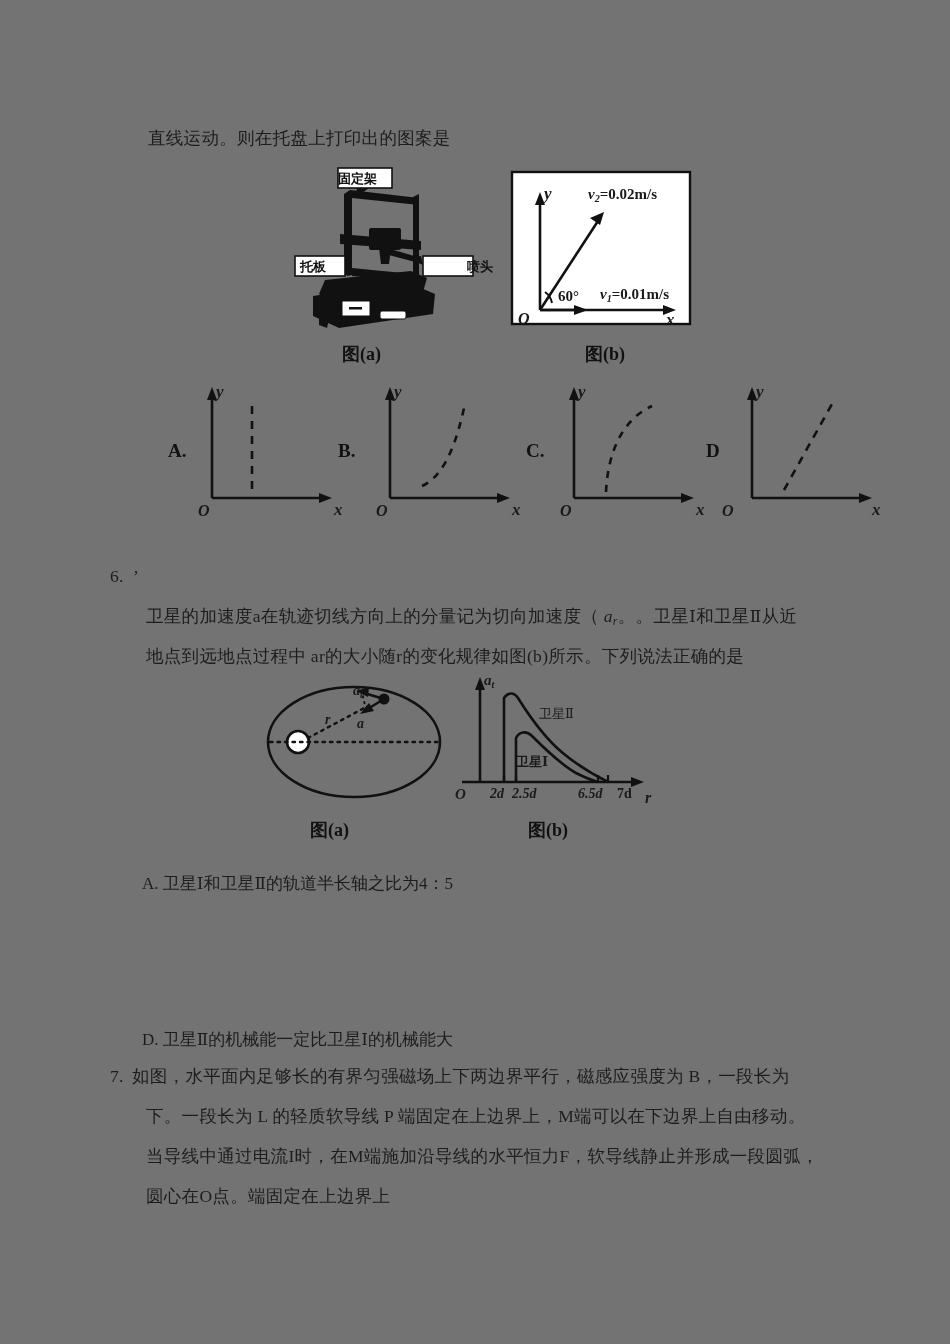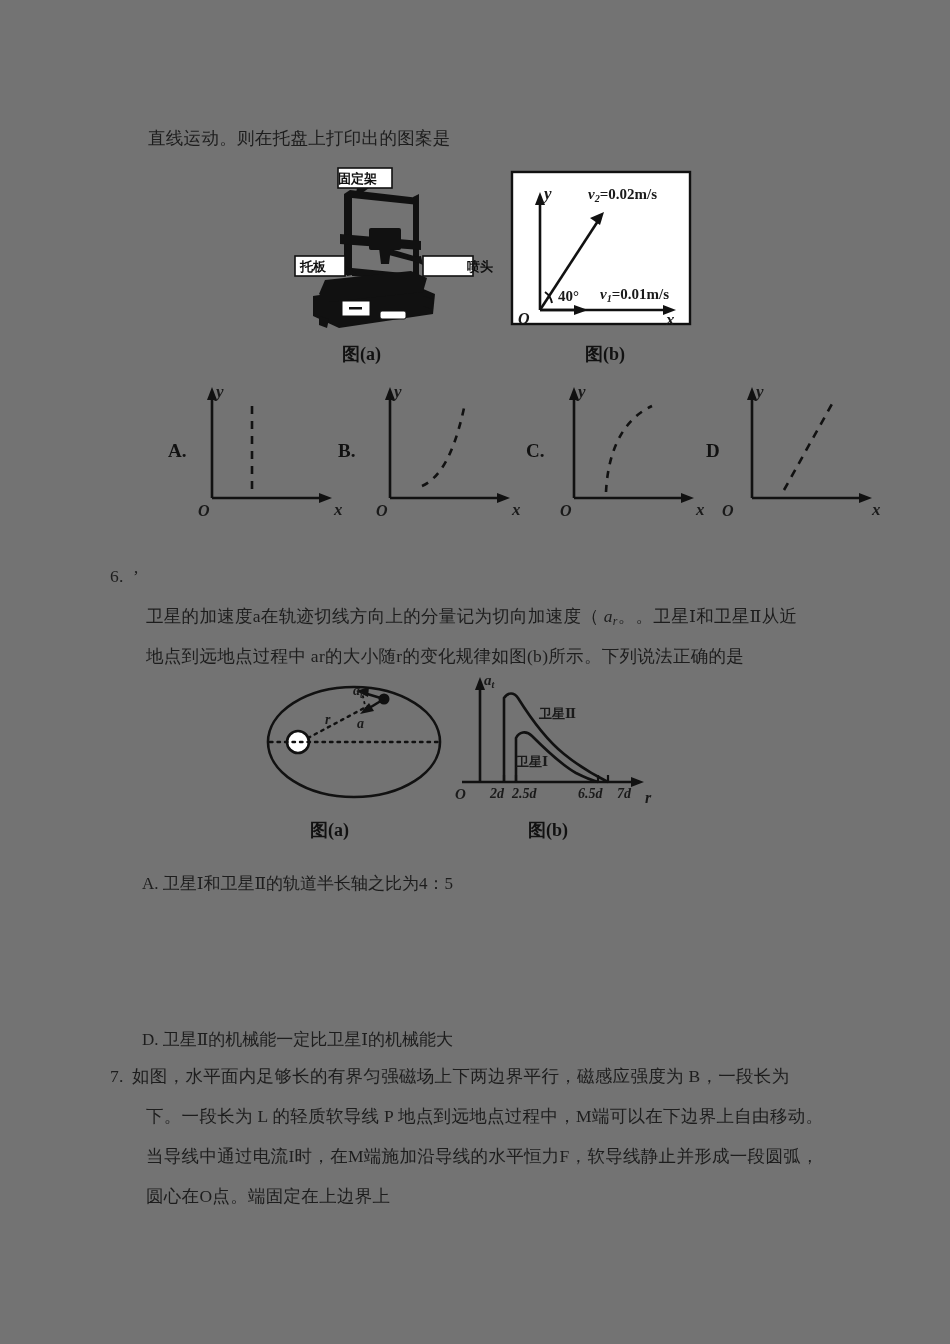--- a/index.html
+++ b/index.html
@@ -134,21 +134,21 @@
         <line x1="28" y1="138" x2="64" y2="138"></line>
       </g>
       <path d="M76 138 L62 133 L62 143 Z" fill="#111"></path>
 
       <path d="M40 131 A 17 17 0 0 0 33 120" stroke="#111" stroke-width="2" fill="none"></path>
     </svg>
   </div>
   <div style="position:absolute; left:544px; top:184px; font-size:17px; font-style:italic; font-weight:bold;">y</div>
   <div style="position:absolute; left:666px; top:310px; font-size:17px; font-style:italic; font-weight:bold;">x</div>
   <div style="position:absolute; left:518px; top:310px; font-size:16px; font-style:italic; font-weight:bold;">O</div>
-  <div style="position:absolute; left:558px; top:288px; font-size:15px; font-weight:bold;">40°</div>
+  <div style="position:absolute; left:558px; top:288px; font-size:15px; font-weight:bold;">60°</div>
   <div style="position:absolute; left:588px; top:186px; font-size:15px; font-weight:bold; white-space:nowrap;">
     <i class="v">v</i><span class="sub">2</span><span>=0.02m/s</span>
   </div>
   <div style="position:absolute; left:600px; top:286px; font-size:15px; font-weight:bold; white-space:nowrap;">
     <i class="v">v</i><span class="sub">1</span><span>=0.01m/s</span>
   </div>
   <div class="caption" style="left:585px; top:342px;">图(b)</div>
 
   <div class="optletter" style="left:168px; top:440px;">A.</div>
   <div class="fig" style="left:200px; top:382px;">
@@ -273,30 +273,30 @@
         <line x1="142" y1="110" x2="142" y2="103"></line>
         <line x1="152" y1="110" x2="152" y2="103"></line>
       </g>
     </svg>
   </div>
   <div style="position:absolute; left:484px; top:672px; font-size:15px; font-weight:bold; font-style:italic;">
     <span>a</span><span class="sub">t</span>
   </div>
   <div style="position:absolute; left:645px; top:789px; font-size:16px; font-weight:bold; font-style:italic;">r</div>
   <div style="position:absolute; left:455px; top:786px; font-size:15px; font-weight:bold; font-style:italic;">O</div>
-  <div style="position:absolute; left:539px; top:705px; font-size:13px; font-weight:bold;">卫星Ⅱ</div>
+  <div style="position:absolute; left:539px; top:705px; font-size:13px; font-weight:normal;">卫星Ⅱ</div>
   <div style="position:absolute; left:516px; top:753px; font-size:13px; font-weight:bold;">卫星Ⅰ</div>
   <div style="position:absolute; left:490px; top:786px; font-size:14px; font-weight:bold; font-style:italic;">2d</div>
   <div style="position:absolute; left:512px; top:786px; font-size:14px; font-weight:bold; font-style:italic;">2.5d</div>
   <div style="position:absolute; left:578px; top:786px; font-size:14px; font-weight:bold; font-style:italic;">6.5d</div>
-  <div style="position:absolute; left:617px; top:786px; font-size:14px; font-weight:bold; font-style:italic;">7d</div>
+  <div style="position:absolute; left:617px; top:786px; font-size:14px; font-weight:bold; ">7d</div>
   <div class="caption" style="left:528px; top:818px;">图(b)</div>
 
   <div class="opt" style="left:142px; top:864px;">A. 卫星Ⅰ和卫星Ⅱ的轨道半长轴之比为4：5</div>
   <div class="opt" style="left:142px; top:1020px;">D. 卫星Ⅱ的机械能一定比卫星Ⅰ的机械能大</div>
 
   <div class="qline" style="left:110px; top:1056px;">7.</div>
   <div class="qline" style="left:132px; top:1056px;">如图，水平面内足够长的有界匀强磁场上下两边界平行，磁感应强度为 B，一段长为</div>
-  <div class="qline" style="left:146px; top:1096px;">下。一段长为 L 的轻质软导线 P 地点到远地点过程中，M端可以在下边界上自由移动。</div>
+  <div class="qline" style="left:146px; top:1096px;">下。一段长为 L 的轻质软导线 P 端固定在上边界上，M端可以在下边界上自由移动。</div>
   <div class="qline" style="left:146px; top:1136px;font-family:Liberation Serif, serif;">当导线中通过电流I时，在M端施加沿导线的水平恒力F，软导线静止并形成一段圆弧，</div>
   <div class="qline" style="left:146px; top:1176px;">圆心在O点。端固定在上边界上</div>
 
 </div>
 
 </body></html>

